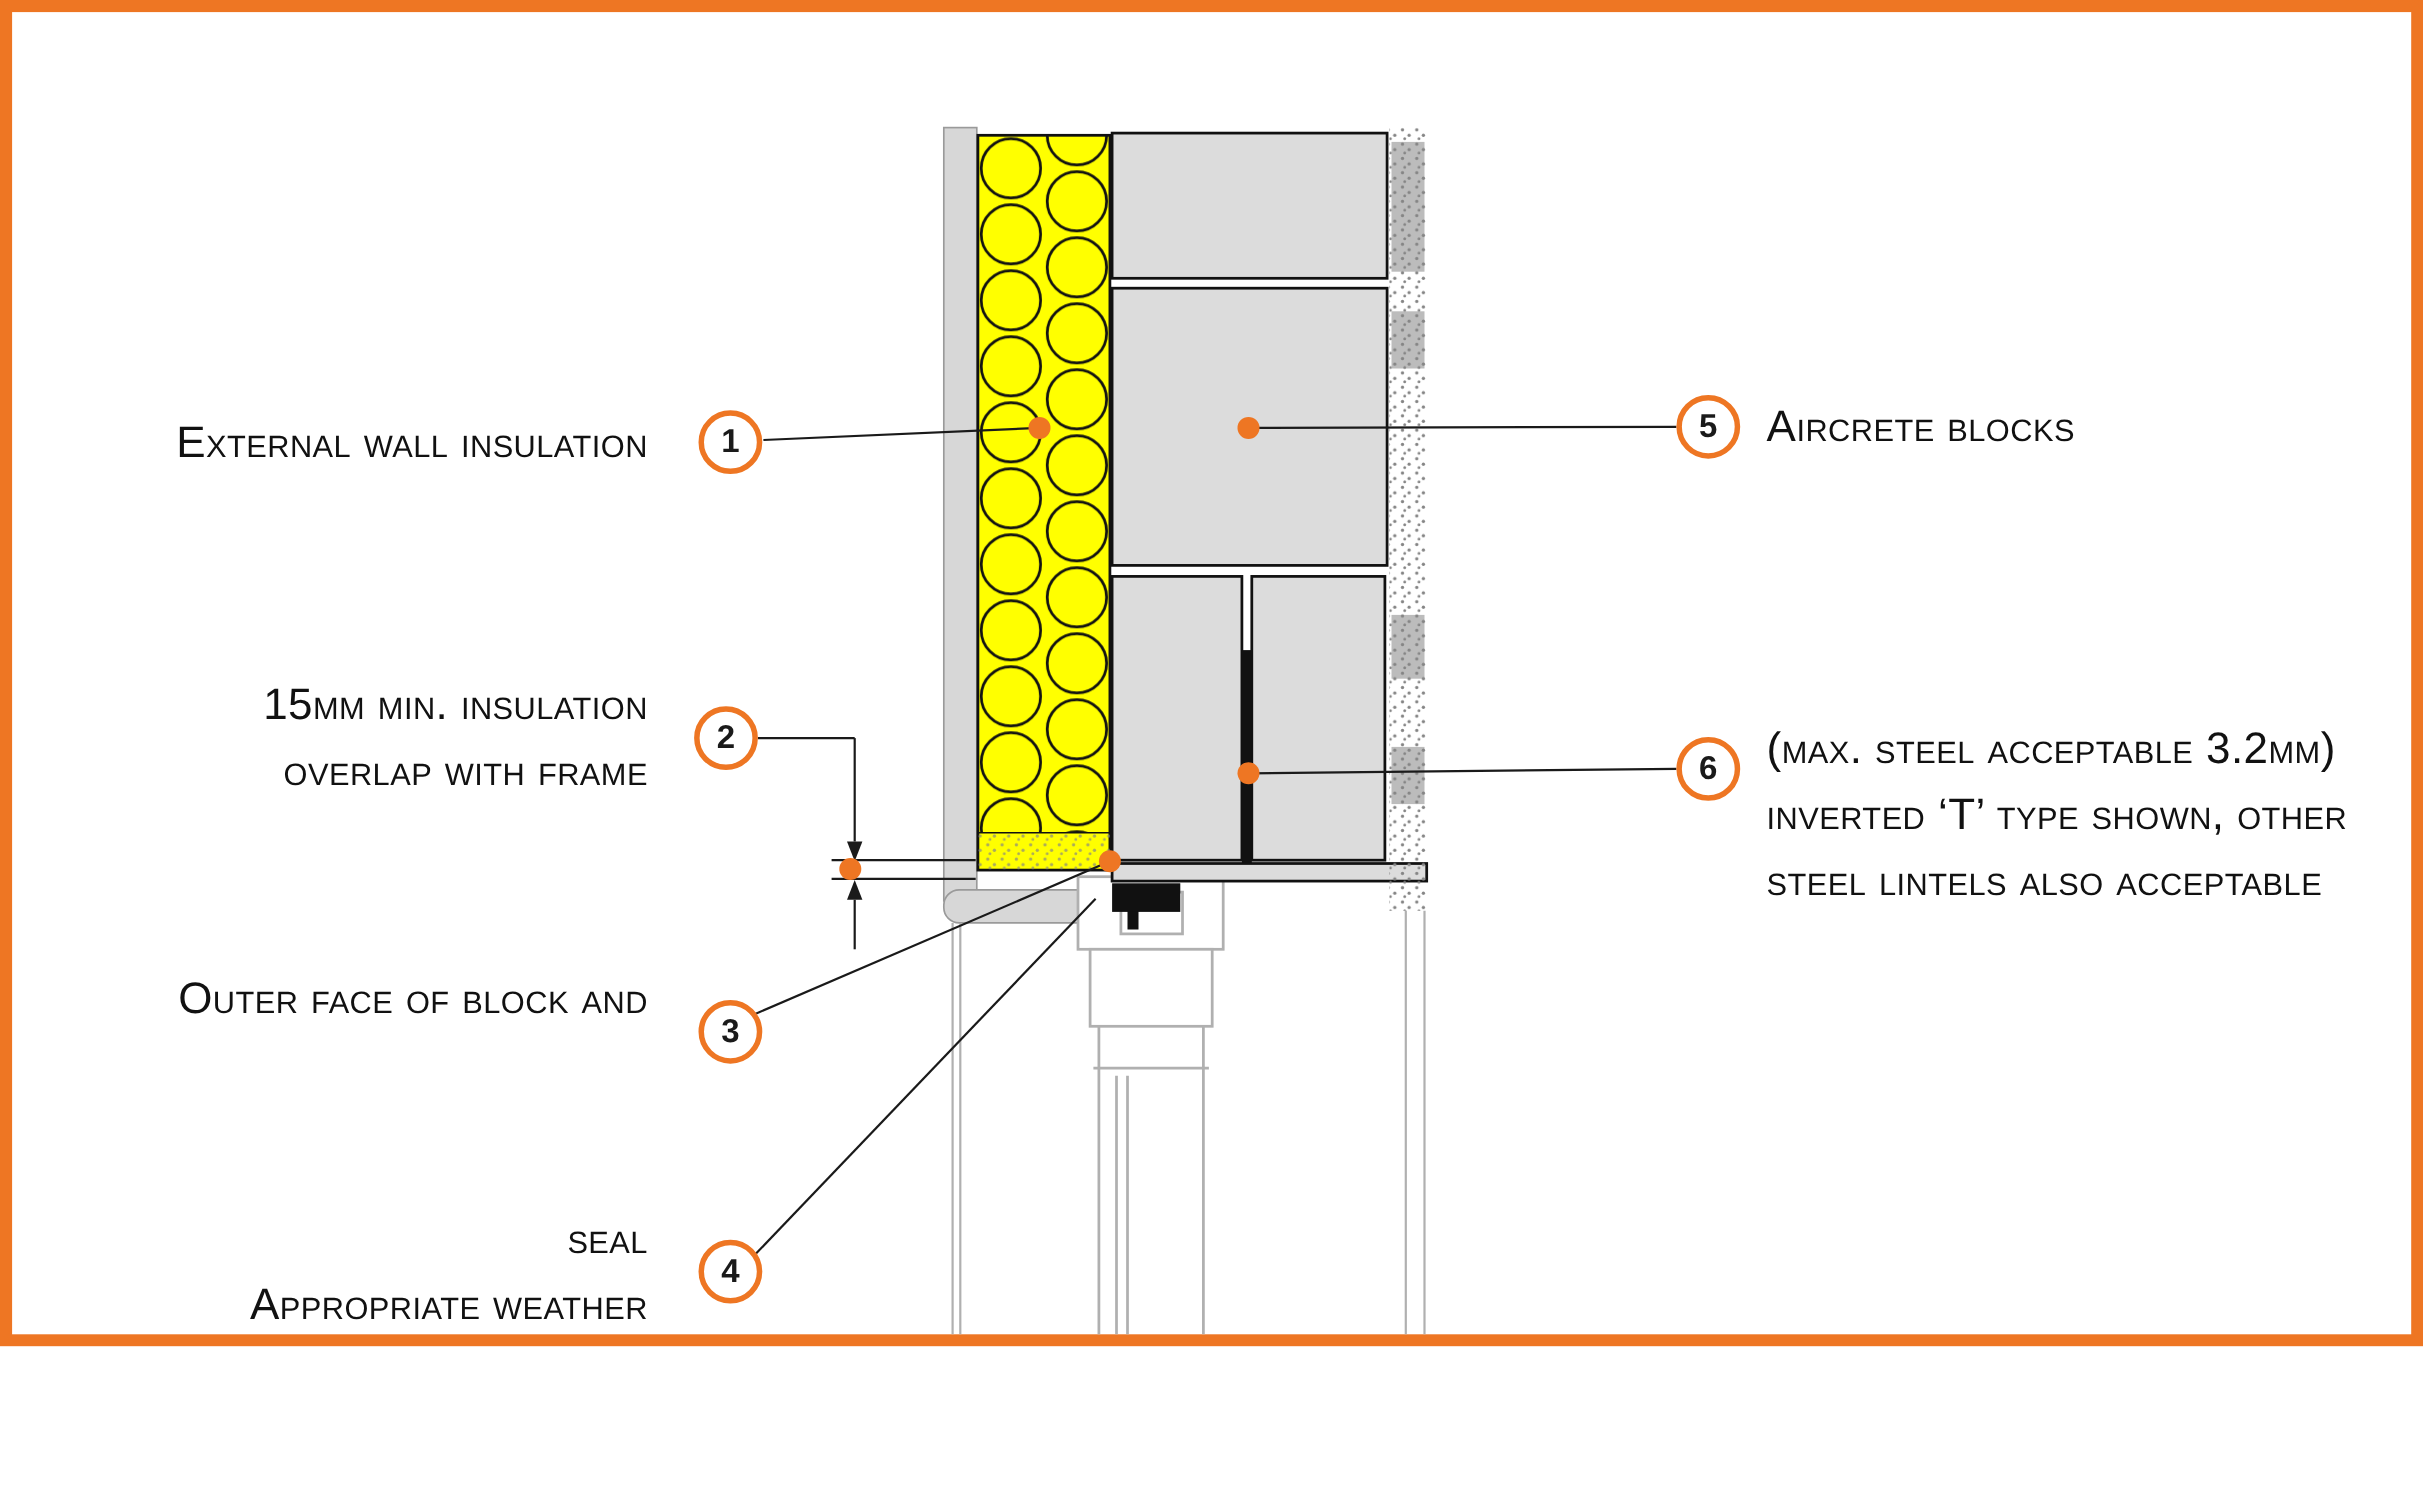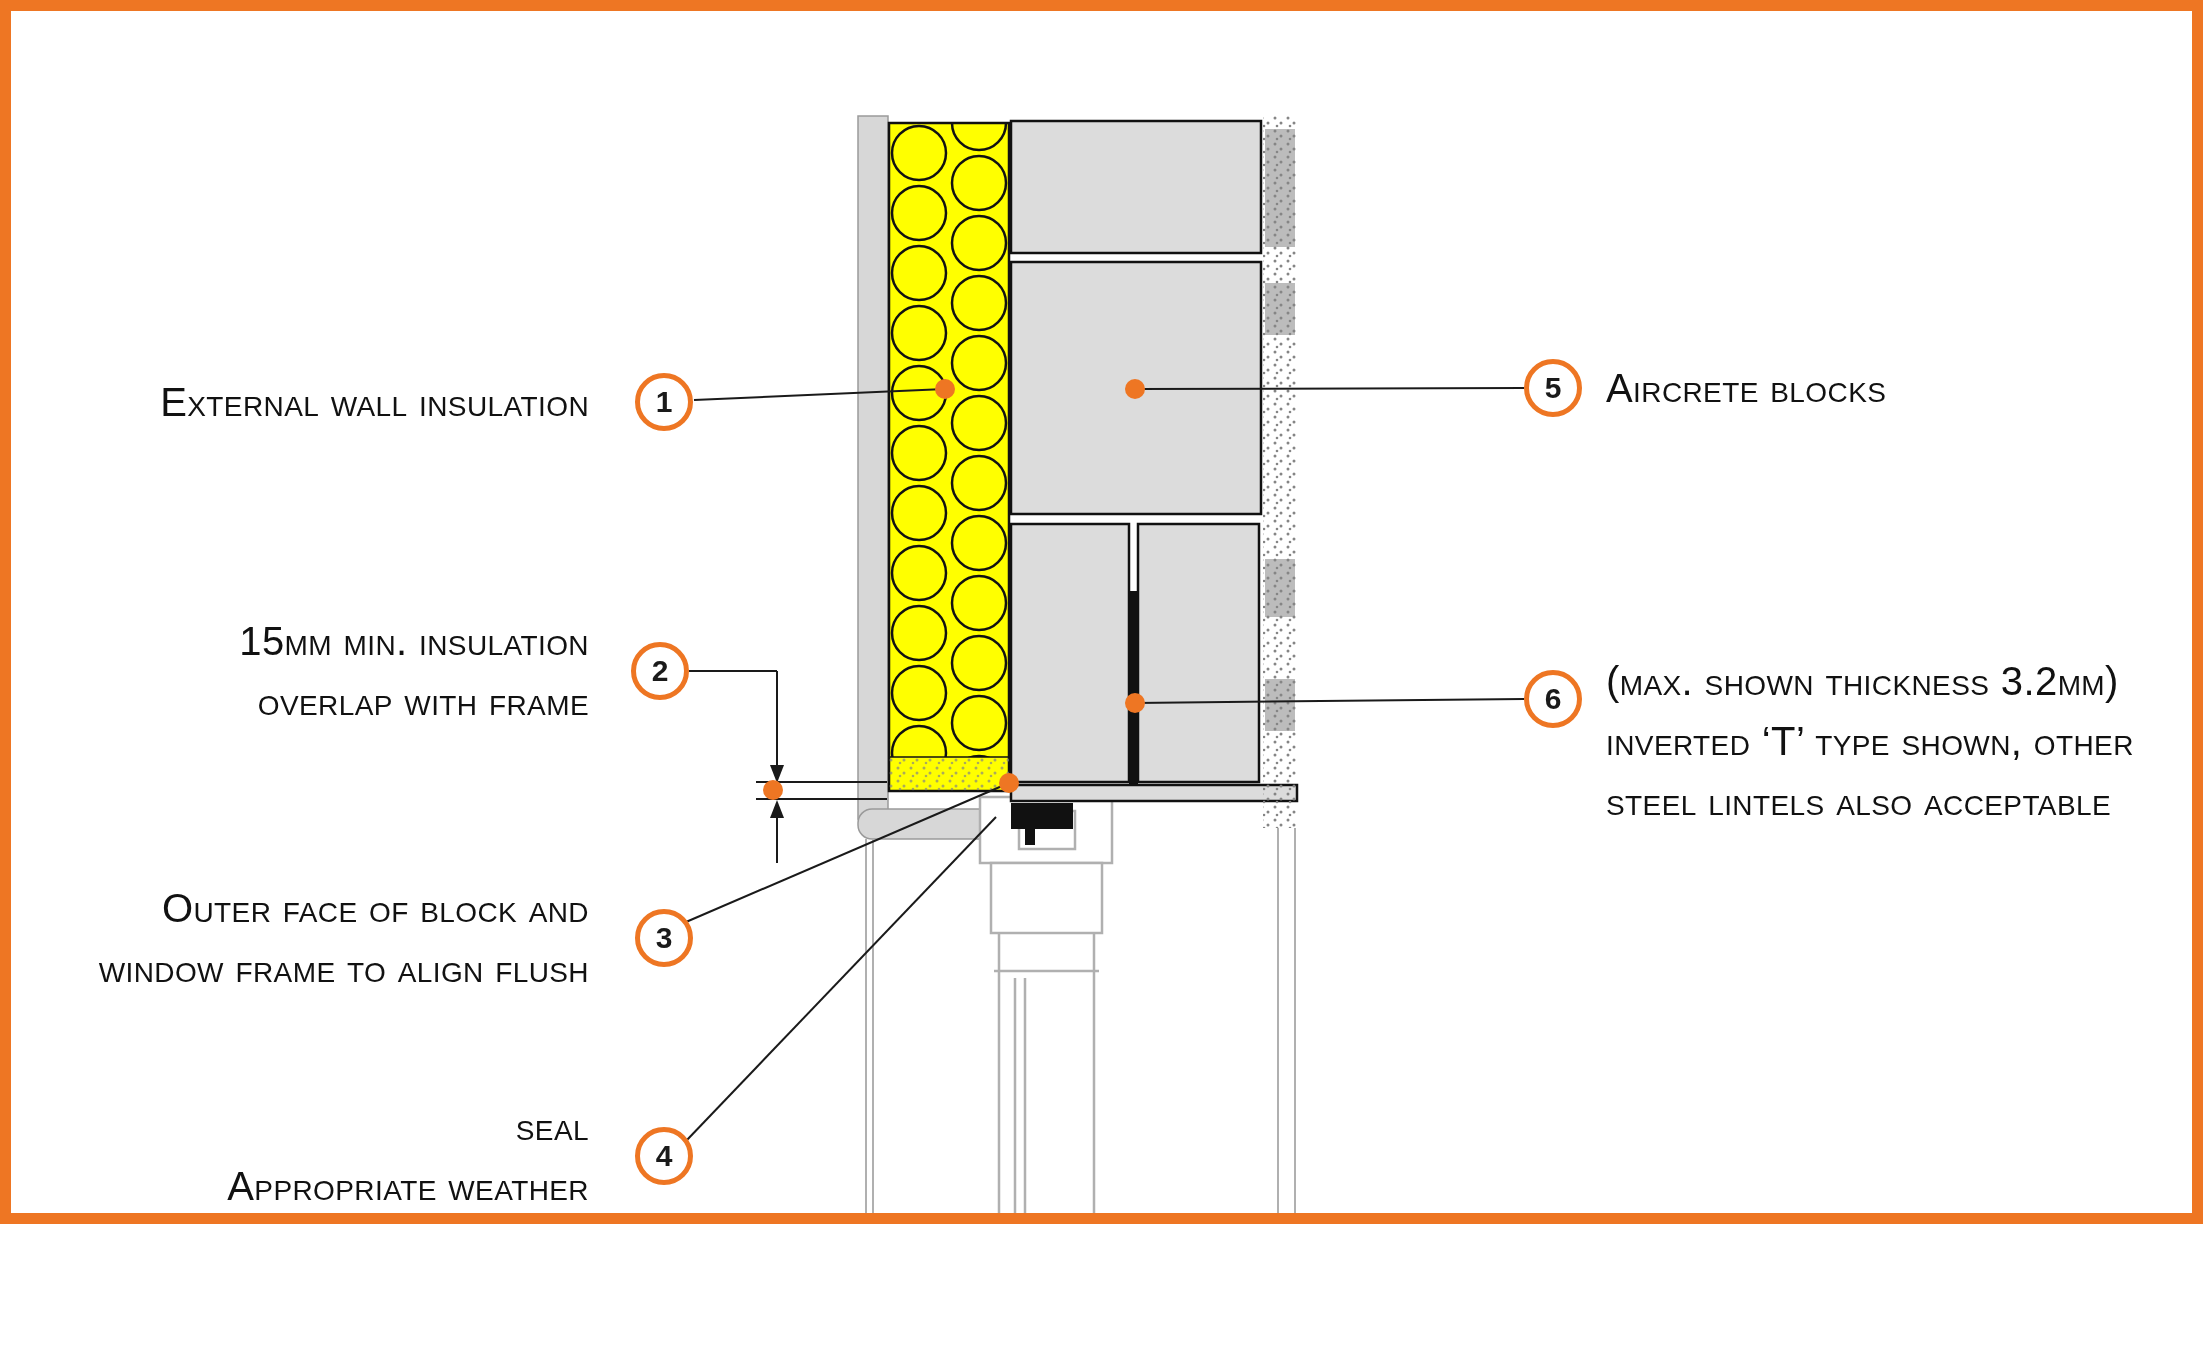--- a/index.html
+++ b/index.html
@@ -144,34 +144,33 @@
     <div>External wall insulation</div>
   </div>
 
   <div class="label right" style="right:1603px;top:600px;">
     <div>15mm min. insulation</div>
     <div>overlap with frame</div>
   </div>
 
   <div class="label right" style="right:1603px;top:867px;">
     <div>Outer face of block and</div>
-    <div>window frame to align flush</div>
   </div>
 
   <div class="label right" style="right:1603px;top:1085px;">
     <div>seal</div>
     <div>Appropriate weather</div>
   </div>
 
   <div class="label" style="left:1595px;top:347px;">
     <div>Aircrete blocks</div>
   </div>
 
   <div class="label" style="left:1595px;top:640px;">
-    <div>(max. shown thickness 3.2mm)</div>
+    <div>(max. steel acceptable 3.2mm)</div>
     <div>inverted ‘T’ type shown, other</div>
     <div>steel lintels also acceptable</div>
   </div>
 
   <div class="marker" style="left:624px;top:362px;">
     <span>1</span>
   </div>
   <div class="marker" style="left:620px;top:631px;">
     <span>2</span>
   </div>

